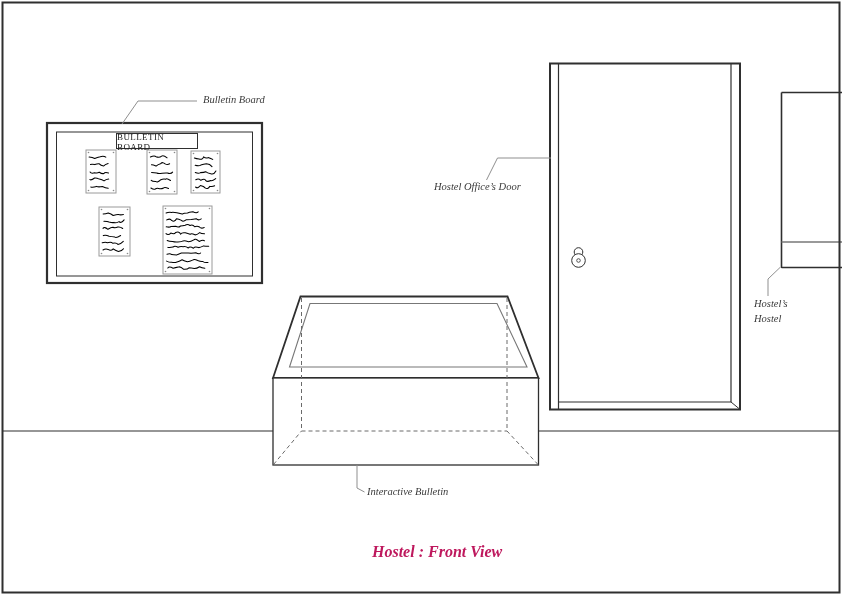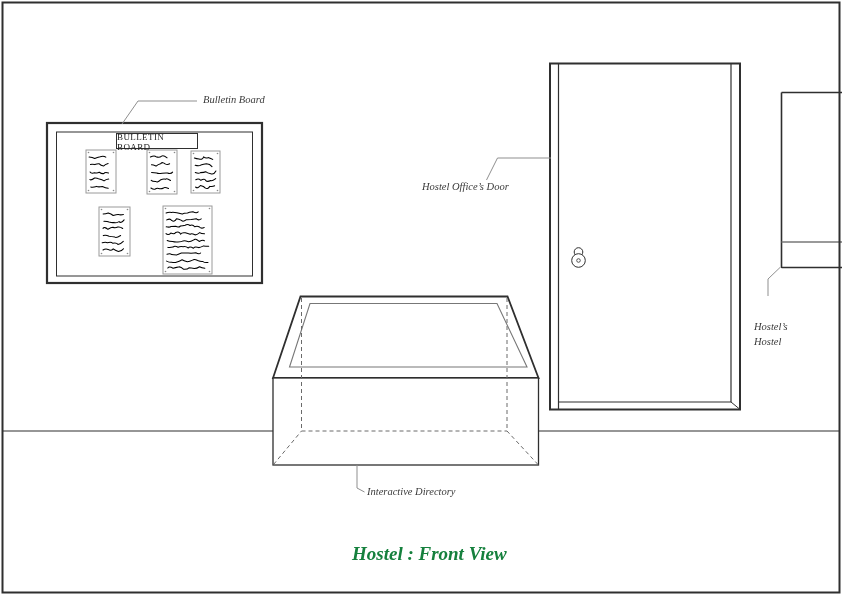--- a/index.html
+++ b/index.html
@@ -22,29 +22,29 @@
   .leader{stroke:var(--leader);stroke-width:1;fill:none;}
   .dashed{stroke:var(--hidden);stroke-width:1;stroke-dasharray:4 3;fill:none;}
   .gray{stroke:#777;fill:none;}
   .paper{fill:#ffffff;stroke:var(--paper-border);stroke-width:1;}
   .pin{fill:#8a8a8a;stroke:none;}
   .ink{fill:none;stroke:var(--ink);stroke-width:1.05;stroke-linecap:round;stroke-linejoin:round;}
   .ann-label{
     position:absolute;font-style:italic;font-size:10.5px;line-height:12px;
     color:var(--text);white-space:nowrap;
   }
-  .counter-label{line-height:15px;margin-top:23px;}
+  .counter-label{line-height:15px;}
   .board-title{
     position:absolute;left:117px;top:134px;width:81px;height:15px;
     display:flex;align-items:center;justify-content:center;
     font-size:9px;letter-spacing:.4px;color:#222;font-style:normal;
   }
   .drawing-title{
-    position:absolute;left:352px;top:543px;
-    font-style:italic;font-weight:bold;font-size:19px;color:#15803d;white-space:nowrap;
+    position:absolute;left:372px;top:543px;
+    font-style:italic;font-weight:bold;font-size:16px;color:#be185d;white-space:nowrap;
   }
 </style>
 </head>
 <body>
 
 <div id="canvas">
 
   <svg width="842" height="595" viewBox="0 0 842 595">
 
     <g>
@@ -156,23 +156,23 @@
     <path class="leader" d="M780,267.5 L768,279 L768,296"></path>
     <path class="leader" d="M357,465 L357,488 L364.5,492"></path>
 
     <rect class="ln" x="2.5" y="2.5" width="837" height="590" stroke-width="2"></rect>
   </svg>
 
   <div class="board-title">BULLETIN BOARD</div>
 
   <div class="ann-label" style="left:203px;top:94px">Bulletin Board</div>
 
-  <div class="ann-label" style="left:422px;top:181px">Hostel Office’s Door</div>
+  <div class="ann-label" style="left:434px;top:181px">Hostel Office’s Door</div>
 
   <div class="ann-label counter-label" style="left:754px;top:296px">
     <div>Hostel’s</div>
     <div>Hostel</div>
   </div>
 
-  <div class="ann-label" style="left:367px;top:486px">Interactive Directory</div>
+  <div class="ann-label" style="left:367px;top:486px">Interactive Bulletin</div>
 
   <div class="drawing-title">Hostel : Front View</div>
 </div>
 
 </body></html>

